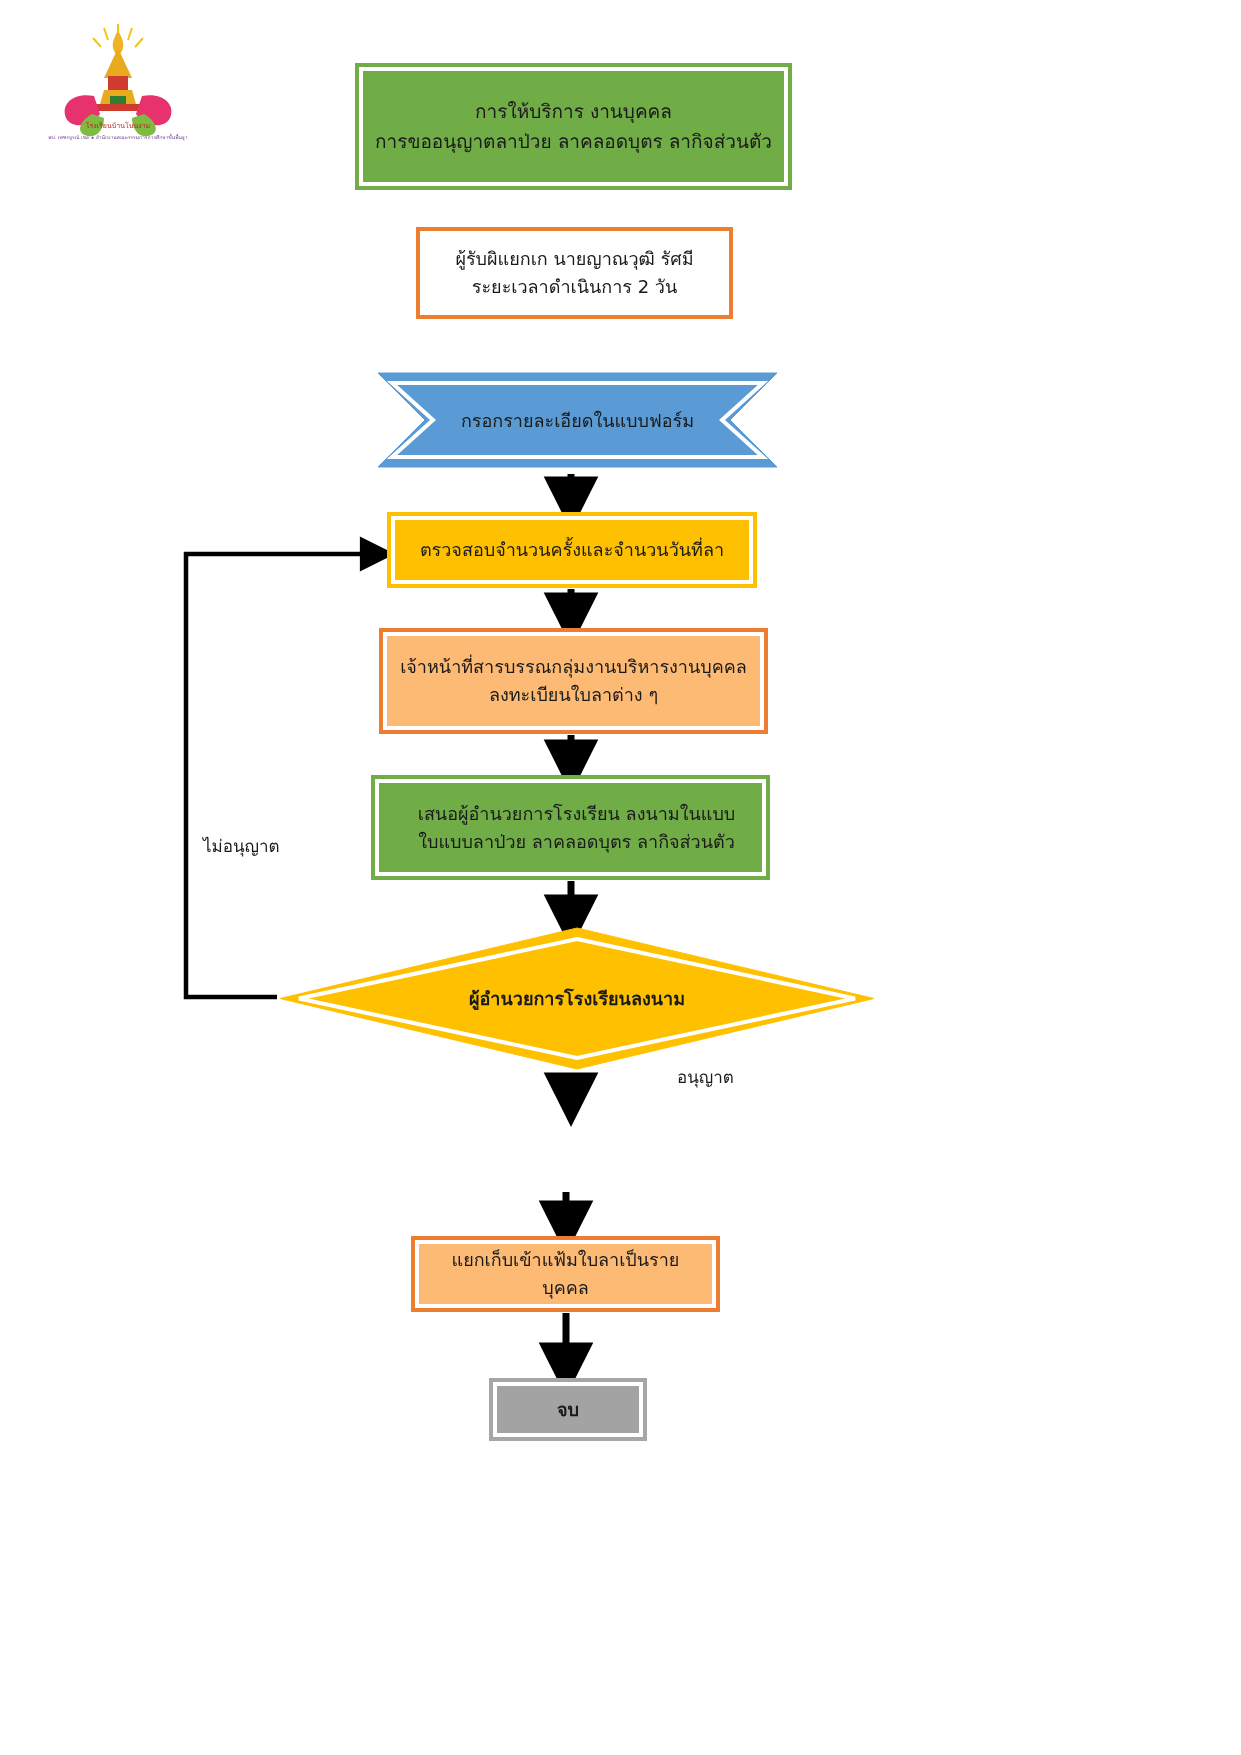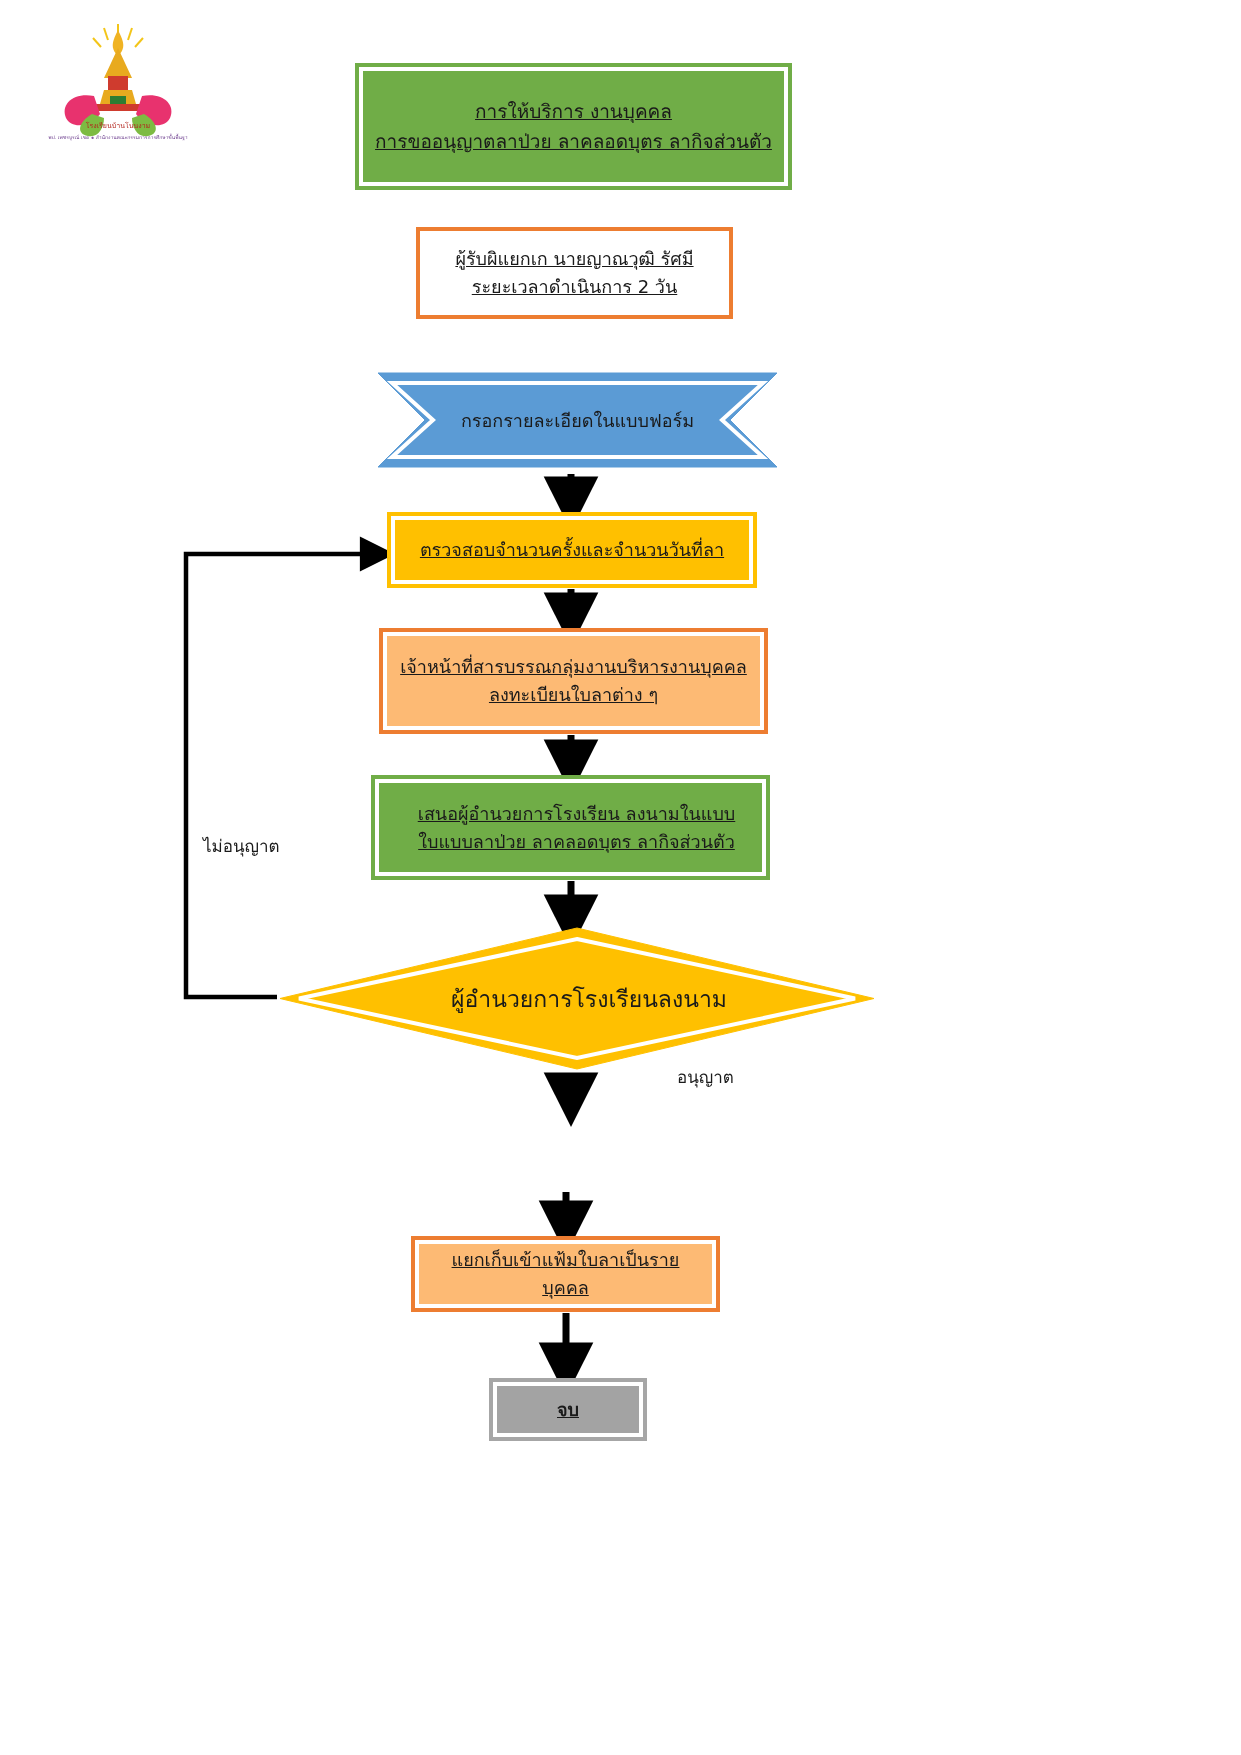--- a/index.html
+++ b/index.html
@@ -38,21 +38,20 @@
     align-items: center;
     justify-content: center;
     text-align: center;
     color: #1a1a1a;
     line-height: 1.55;
   }
   .node .inner {
     width: 100%;
     padding: 0 14px;
     box-sizing: border-box;
-    text-decoration: underline;
   }
 
   
   .rect {
     border: 4px solid transparent;
     box-shadow: inset 0 0 0 4px #ffffff;
   }
 
   .green   { background: #70ad47; border-color: #70ad47; }
   .orange  { background: #fdba74; border-color: #ed7d31; }
@@ -93,27 +92,28 @@
   .dia-wrap {
     position: absolute;
     left: 277px;
     top: 925px;
     width: 600px;
     height: 147px;
   }
   .dia-wrap svg { display: block; }
   .dia-label {
     position: absolute;
-    left: 12px; top: 0;
+    left: 0; top: 0;
     width: 600px; height: 147px;
     display: flex;
     align-items: center;
     justify-content: center;
-    font-size: 23px;
-    color: #1a1a1a;
+    font-size: 18px;
+    color: #1a1a1a;
+    font-weight: bold;
   }
 
   
   .arrows {
     position: absolute;
     left: 0; top: 0;
     width: 1241px; height: 1755px;
     pointer-events: none;
   }
 

